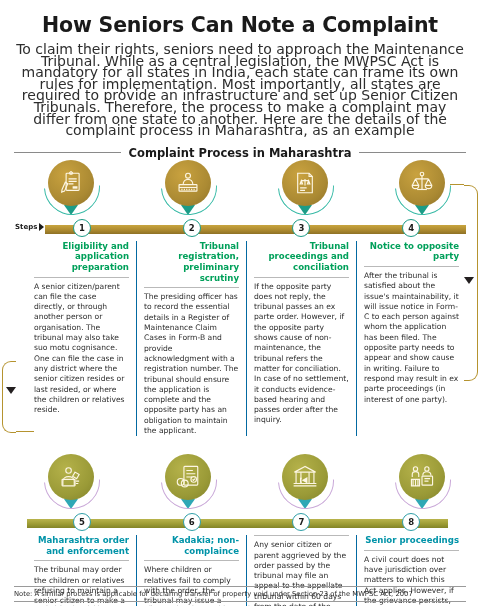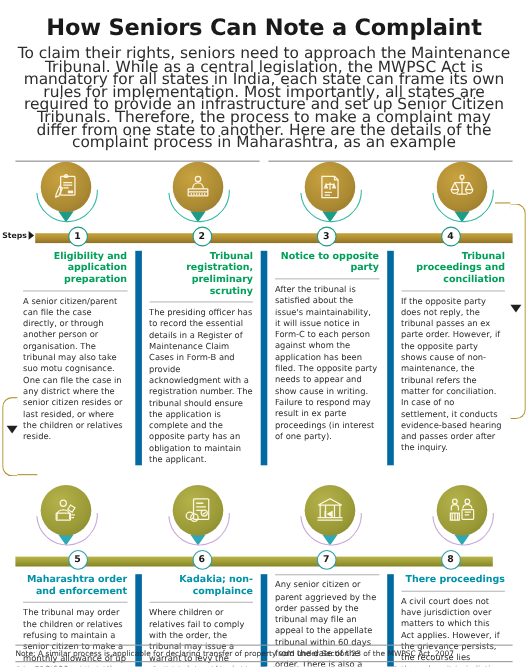--- a/index.html
+++ b/index.html
@@ -25,21 +25,21 @@
   .section-head{
     display:flex;align-items:center;gap:8px;
     margin:9px 14px 0 14px;
   }
   .section-head .rule{flex:1;height:1px;background:#8a8a8a;}
   .section-head .sh-text{
     font-size:11.5px;font-weight:bold;color:#1a1a1a;white-space:nowrap;
   }
 
   
-  .row{position:relative;}
+  .row{position:relative;margin-left:13px;}
   .icon-strip{
     position:relative;height:62px;display:flex;
   }
   .icon-cell{
     flex:1;display:flex;flex-direction:column;align-items:center;
     justify-content:flex-start;position:relative;
   }
   .icon-halo{
     position:relative;width:46px;height:46px;
   }
@@ -88,21 +88,21 @@
   .badge{
     width:18px;height:18px;border-radius:50%;background:#ffffff;
     border:1.3px solid #1c9c87;display:flex;align-items:center;justify-content:center;
     font-size:8.5px;font-weight:bold;color:#1a1a1a;box-sizing:border-box;
   }
   .row2 .badge{border-color:#2f9fa8;}
 
   
   .cols{display:flex;margin:5px 14px 0 14px;}
   .col{flex:1;padding:0 7px;box-sizing:border-box;position:relative;}
-  .col + .col{border-left:6px solid #0369a1;}
+  .col + .col{border-left:1px solid #0369a1;}
   .col-title{
     text-align:right;font-size:8.6px;font-weight:bold;line-height:10.6px;
     color:#00a05a;padding-bottom:4px;
   }
   .row2 .col-title{color:#0093a8;}
   .col-title .light{font-weight:normal;color:#5a5a5a;}
   .col-rule{height:1px;background:#b9b9b9;margin:0 0 4px 0;}
   .col-body{font-size:7.6px;line-height:10.3px;color:#2d2d2d;}
 
   
@@ -141,20 +141,21 @@
 </head>
 <body>
 
 <div class="page">
 
   <h1 class="title">How Seniors Can Note a Complaint</h1>
   <p class="intro">To claim their rights, seniors need to approach the Maintenance Tribunal. While as a central legislation, the MWPSC Act is mandatory for all states in India, each state can frame its own rules for implementation. Most importantly, all states are required to provide an infrastructure and set up Senior Citizen Tribunals. Therefore, the process to make a complaint may differ from one state to another. Here are the details of the complaint process in Maharashtra, as an example</p>
 
   <div class="section-head">
     <div class="rule"></div>
+    <div class="sh-text">Complaint Process in Maharashtra</div>
     <div class="rule"></div>
   </div>
 
   <div class="row row1">
 
     <div class="icon-strip">
 
       <div class="icon-cell">
         <div class="icon-halo">
           <div class="icon-arc"></div>
@@ -247,28 +248,28 @@
         <div class="col-title">Eligibility and application preparation</div>
         <div class="col-rule"></div>
         <div class="col-body">A senior citizen/parent can file the case directly, or through another person or organisation. The tribunal may also take suo motu cognisance. One can file the case in any district where the senior citizen resides or last resided, or where the children or relatives reside.</div>
       </div>
       <div class="col">
         <div class="col-title">Tribunal registration, preliminary scrutiny</div>
         <div class="col-rule"></div>
         <div class="col-body">The presiding officer has to record the essential details in a Register of Maintenance Claim Cases in Form-B and provide acknowledgment with a registration number. The tribunal should ensure the application is complete and the opposite party has an obligation to maintain the applicant.</div>
       </div>
       <div class="col">
+        <div class="col-title">Tribunal proceedings and conciliation</div>
+        <div class="col-rule"></div>
+        <div class="col-body">If the opposite party does not reply, the tribunal passes an ex parte order. However, if the opposite party shows cause of non-maintenance, the tribunal refers the matter for conciliation. In case of no settlement, it conducts evidence-based hearing and passes order after the inquiry.</div>
+      </div>
+      <div class="col">
         <div class="col-title">Notice to opposite party</div>
         <div class="col-rule"></div>
         <div class="col-body">After the tribunal is satisfied about the issue's maintainability, it will issue notice in Form-C to each person against whom the application has been filed. The opposite party needs to appear and show cause in writing. Failure to respond may result in ex parte proceedings (in interest of one party).</div>
-      </div>
-      <div class="col">
-        <div class="col-title">Tribunal proceedings and conciliation</div>
-        <div class="col-rule"></div>
-        <div class="col-body">If the opposite party does not reply, the tribunal passes an ex parte order. However, if the opposite party shows cause of non-maintenance, the tribunal refers the matter for conciliation. In case of no settlement, it conducts evidence-based hearing and passes order after the inquiry.</div>
       </div>
     </div>
   </div>
 
   <div class="row row2" style="margin-top:18px;">
 
     <div class="icon-strip">
 
       <div class="icon-cell">
         <div class="icon-halo">
@@ -367,21 +368,21 @@
       <div class="col">
         <div class="col-title">Kadakia; non-complaince</div>
         <div class="col-rule"></div>
         <div class="col-body">Where children or relatives fail to comply with the order, the tribunal may issue a warrant to levy the amount due and order imprisonment up to one month or until payment is made, whichever is earlier. Meanwhile, it may order interim maintenance.</div>
       </div>
       <div class="col">
         <div class="col-rule"></div>
         <div class="col-body">Any senior citizen or parent aggrieved by the order passed by the tribunal may file an appeal to the appellate tribunal within 60 days from the date of the order. There is also a provision for late filing to the appellate tribunal with sufficient cause.</div>
       </div>
       <div class="col">
-        <div class="col-title">There proceedings</div>
+        <div class="col-title">Senior proceedings</div>
         <div class="col-rule"></div>
         <div class="col-body">A civil court does not have jurisdiction over matters to which this Act applies. However, if the grievance persists, the recourse lies through writ jurisdiction before the high court concerned, which retains supervisory control over tribunals and appellate tribunals.</div>
       </div>
     </div>
   </div>
 
   <div class="conn-right-stub"></div>
   <div class="conn-right"></div>
   <div class="arrow-down arrow-r"></div>
   <div class="conn-left"></div>

